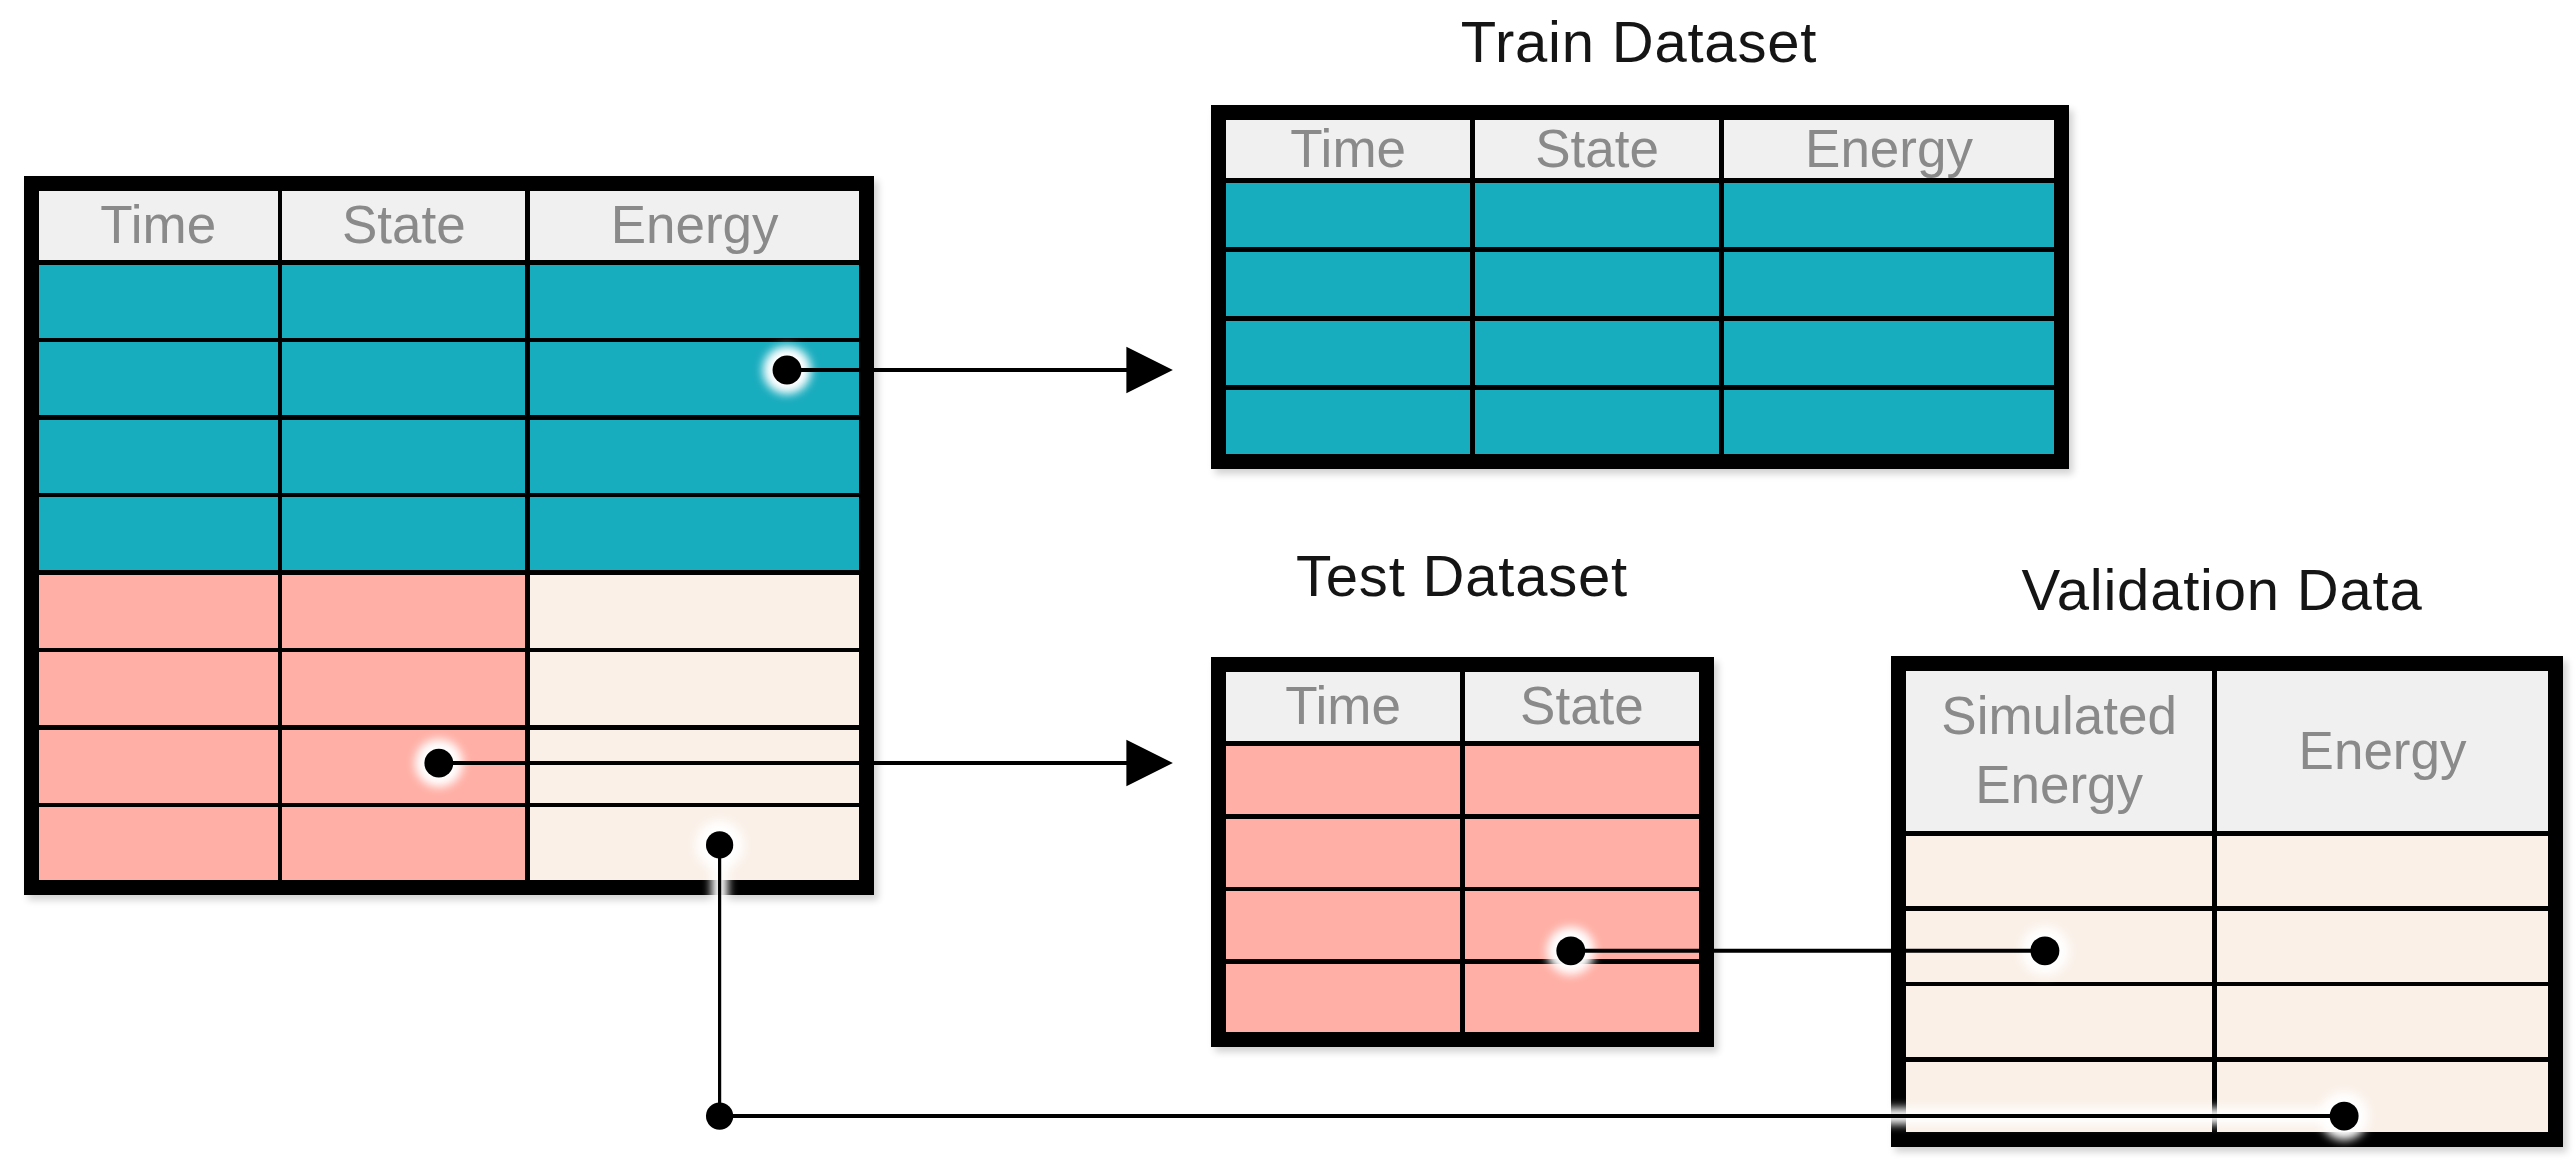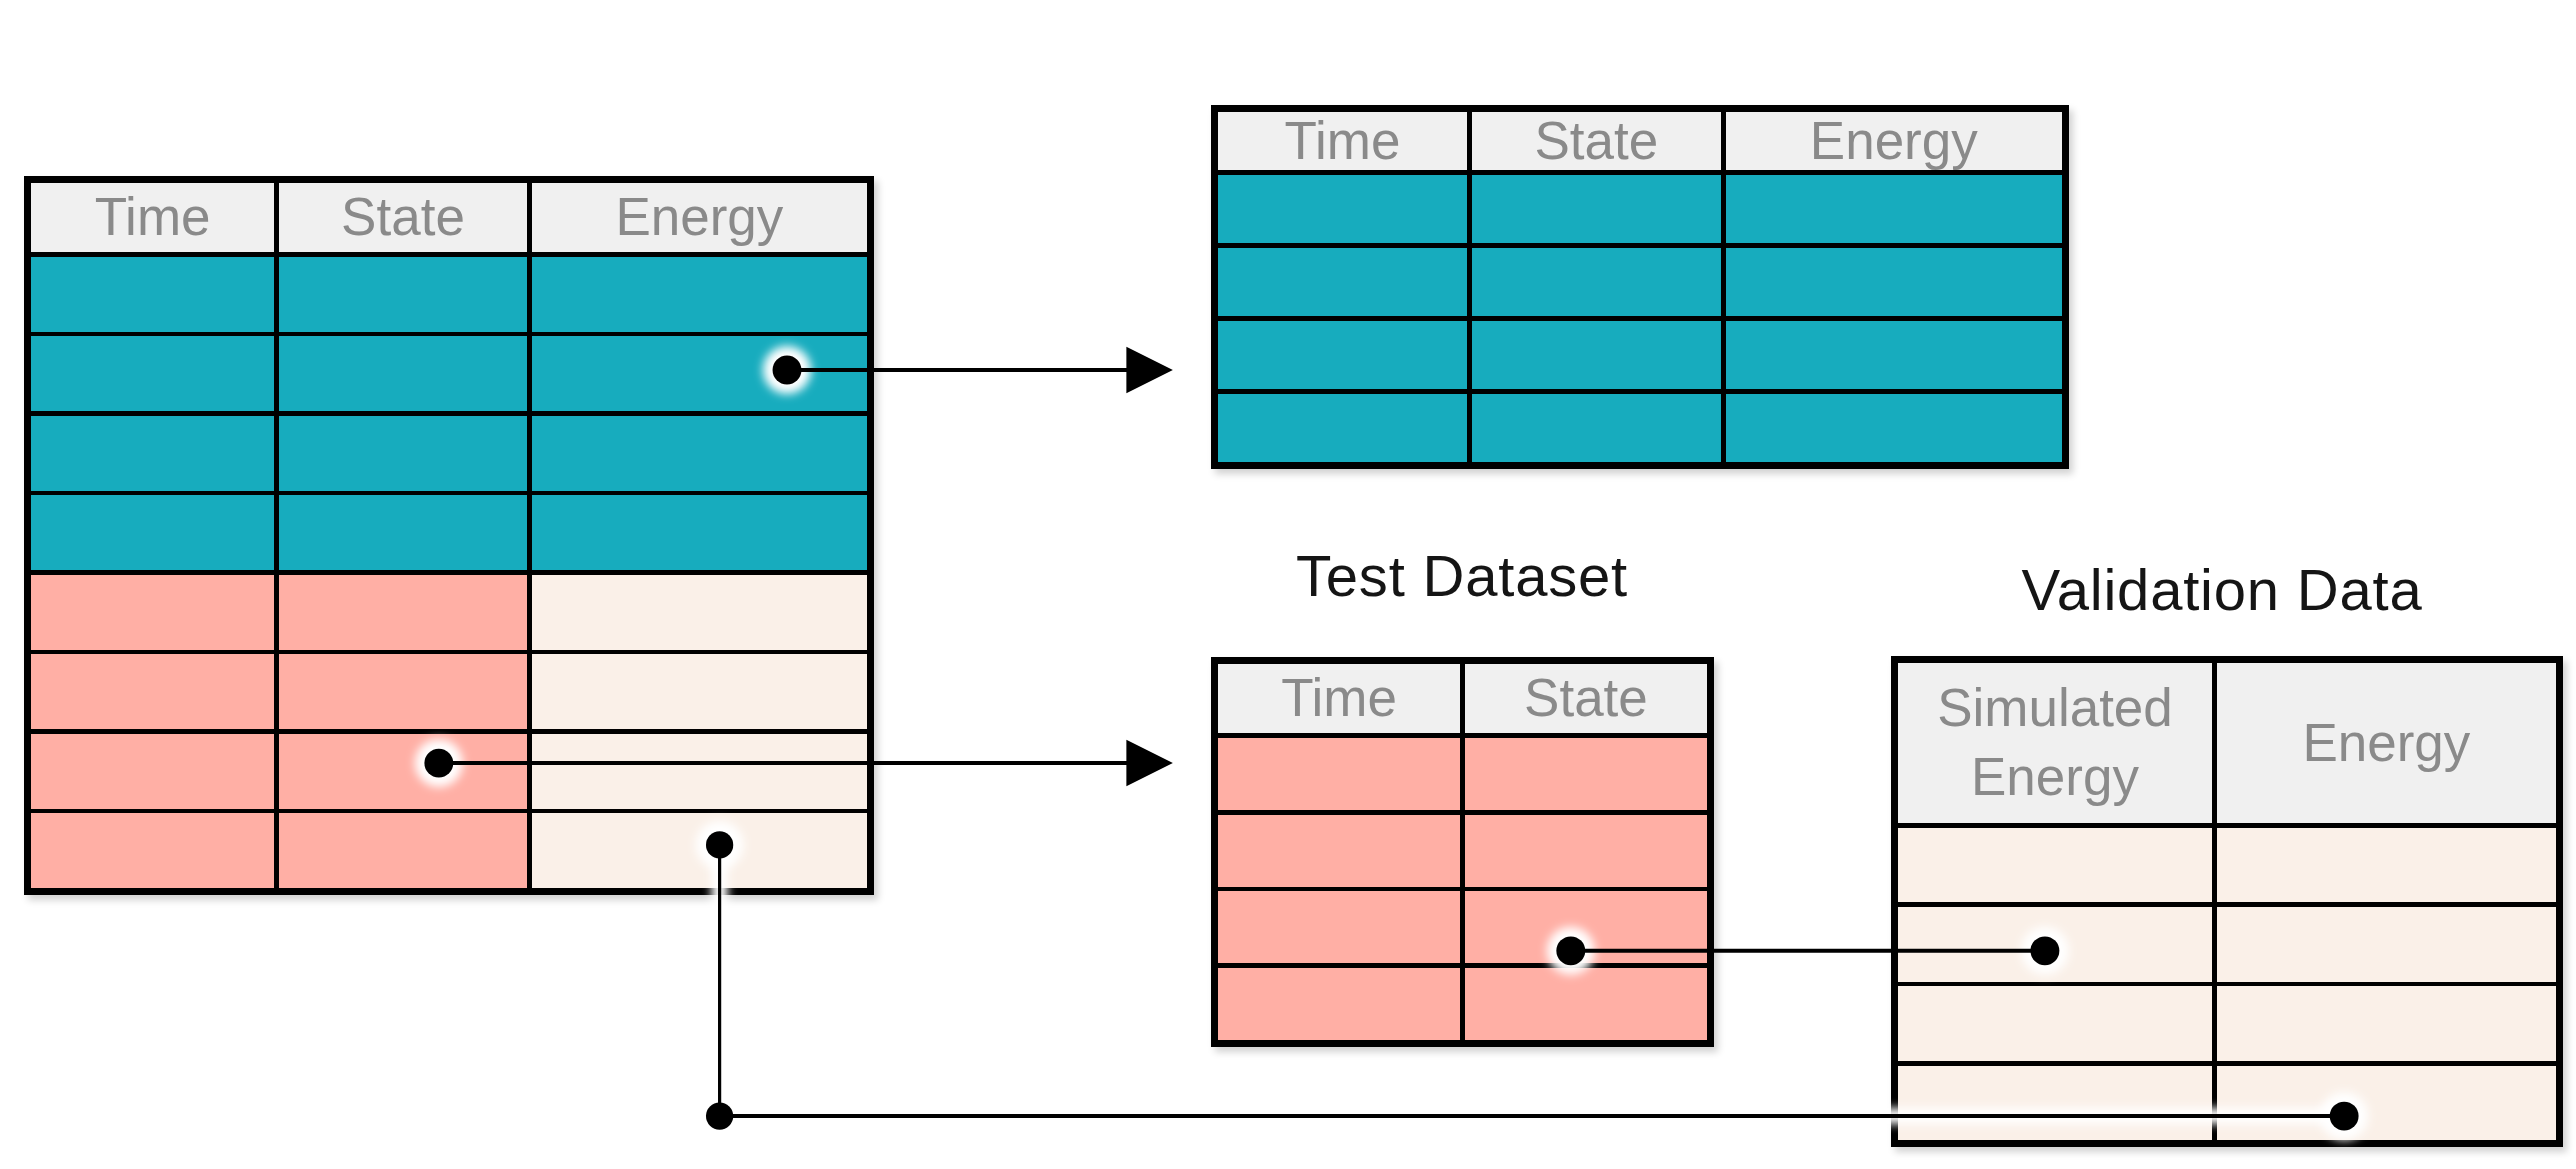--- a/index.html
+++ b/index.html
@@ -24,21 +24,21 @@
   #ttl-complete{left:464px;top:83px;}
   #ttl-train{left:1639px;top:9.6px;}
   #ttl-test{left:1462px;top:544px;}
   #ttl-validation{left:2222px;top:558px;}
   
   .tbl{
     position:absolute;
     display:grid;
     background:#000;
     gap:4.8px;
-    padding:7px;
+    padding:15px;
     box-sizing:border-box;
     box-shadow:4px 4.8px 7.2px rgba(0,0,0,0.18);
   }
   .tbl .hd{
     display:flex;align-items:center;justify-content:center;
     text-align:center;
     font-size:53px;
     line-height:1.3;
   }
   .tbl .cell{min-height:0;}
@@ -72,20 +72,21 @@
   .wire{stroke:var(--line,#000);stroke-width:5;fill:none;stroke-linecap:butt;stroke-linejoin:miter;}
   .dot{fill:var(--line,#000);}
   .dotglow{fill:#ffffff;}
   .head{fill:var(--line,#000);}
 </style>
 </head>
 <body style="background: rgb(255, 255, 255);">
 
 <div class="stage">
 
+  <div class="ttl" id="ttl-train" style="color: rgb(21, 21, 21);">Train Dataset</div>
   <div class="ttl" id="ttl-test" style="color: rgb(21, 21, 21);">Test Dataset</div>
   <div class="ttl" id="ttl-validation" style="color: rgb(21, 21, 21);">Validation Data</div>
 
   <div class="tbl" id="tbl-complete">
       <div class="hd" style="background: rgb(240, 240, 240); color: rgb(138, 138, 138);">Time</div>
       <div class="hd" style="background: rgb(240, 240, 240); color: rgb(138, 138, 138);">State</div>
       <div class="hd" style="background: rgb(240, 240, 240); color: rgb(138, 138, 138);">Energy</div>
       <div class="cell" style="background: rgb(23, 172, 190);"></div>
       <div class="cell" style="background: rgb(23, 172, 190);"></div>
       <div class="cell" style="background: rgb(23, 172, 190);"></div>

